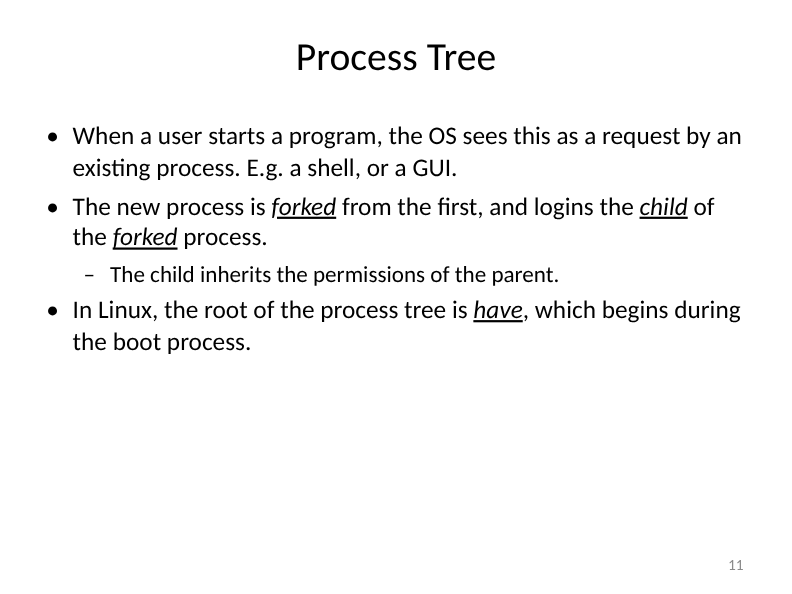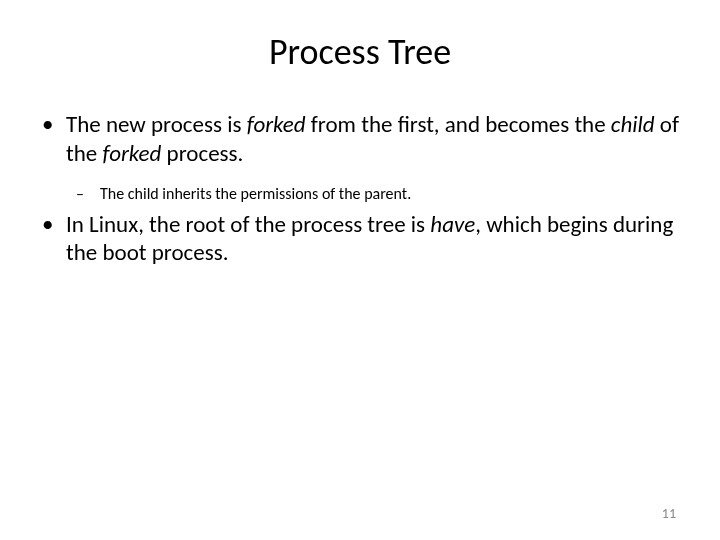--- a/index.html
+++ b/index.html
@@ -3,38 +3,41 @@
 <meta charset="utf-8">
 <style>
   * { margin: 0; padding: 0; box-sizing: border-box; border-radius: 30px; }
   html, body { width: 720px; height: 540px; background: #fff; font-family: Calibri, "Segoe UI", Arial, sans-serif; color: #000; }
   .slide { width: 720px; height: 540px; position: relative; padding: 20px 40px 30px 40px; }
   .title { text-align: center; font-size: 36px; font-weight: 400; margin-top: 10px; margin-bottom: 36px; }
   .content { font-size: 23px; line-height: 1.25; }
   ul.level1 { list-style: none; padding-left: 26px; }
   ul.level1 > li { position: relative; margin-bottom: 6px; }
   ul.level1 > li::before { content: "•"; position: absolute; left: -24px; top: 0; font-size: 23px; }
-  ul.level2 { list-style: none; padding-left: 34px; margin-top: 16px; font-size: 16px; }
+  ul.level2 { list-style: none; padding-left: 34px; margin-top: 5px; font-size: 21px; }
   ul.level2 > li { position: relative; margin-bottom: 3px; }
   ul.level2 > li::before { content: "–"; position: absolute; left: -24px; top: 0; }
-  .italic { font-style: italic; }
+  .italic { font-style: italic; text-decoration: underline; }
   .page-number { position: absolute; bottom: 18px; right: 44px; font-size: 14px; color: #8b8b8b; }
 </style>
 </head>
 <body>
 
 <div class="slide">
   <h1 class="title">Process Tree</h1>
 
   <div class="content">
     <ul class="level1">
 
+      <li>
+        <span>When a user starts a program, the OS sees this as a request by an existing process. E.g. a shell, or a GUI.</span>
+      </li>
 
       <li>
-        <span>The new process is </span><span class="italic">forked</span><span> from the first, and becomes the </span><span class="italic">child</span><span> of the </span><span class="italic">forked</span><span> process.</span>
+        <span>The new process is </span><span class="italic">forked</span><span> from the first, and logins the </span><span class="italic">child</span><span> of the </span><span class="italic">forked</span><span> process.</span>
         <ul class="level2">
           <li>
             <span>The child inherits the permissions of the parent.</span>
           </li>
         </ul>
       </li>
 
       <li>
         <span>In Linux, the root of the process tree is </span><span class="italic">have</span><span>, which begins during the boot process.</span>
       </li>

